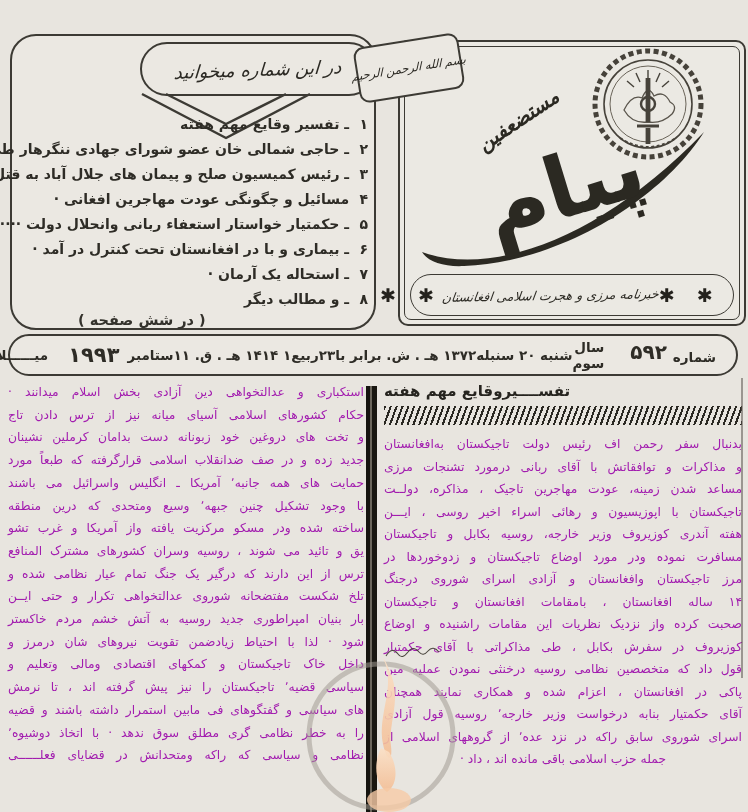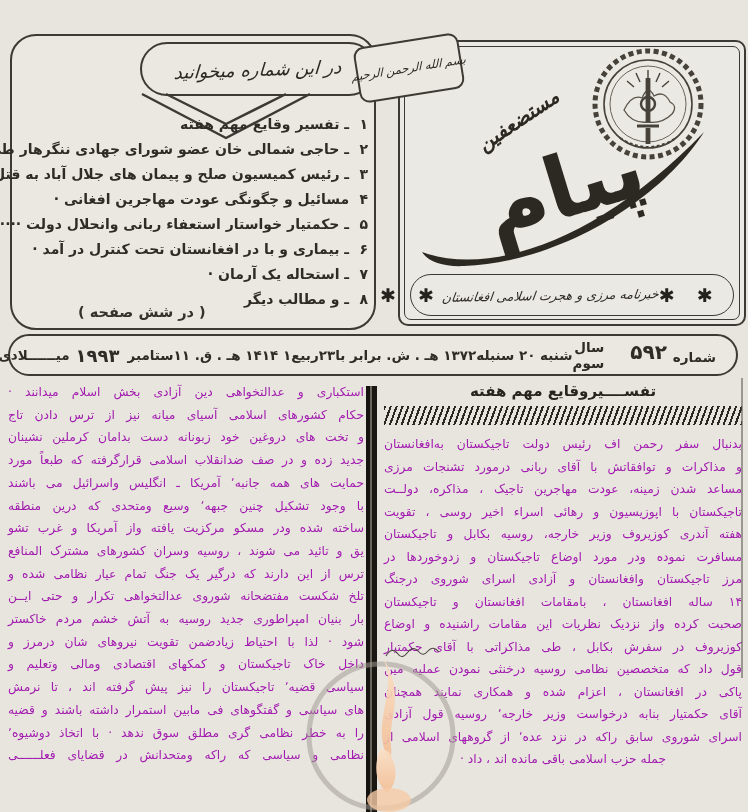--- a/index.html
+++ b/index.html
@@ -24,21 +24,21 @@
     transform:rotate(-2deg) skewX(-6deg);color:#2c2a24;white-space:nowrap;
   }
   .toc-arrow{position:absolute;top:54px;right:58px;}
   .toc-list{
     position:absolute;top:76px;right:6px;left:6px;
     font-size:14px;font-weight:bold;line-height:25px;color:#2e2c26;
   }
   .toc-item{white-space:nowrap;}
   .toc-num{display:inline-block;min-width:14px;}
   .toc-footer{
-    position:absolute;bottom:8px;left:66px;font-size:14.5px;font-weight:bold;
+    position:absolute;bottom:0;left:66px;font-size:14.5px;font-weight:bold;
   }
   
   .bismillah{
     position:absolute;left:356px;top:40px;width:102px;height:52px;z-index:6;
     border:2px solid #3c3a34;border-radius:10px;background:#ebe8e2;
     transform:rotate(-9deg);display:flex;align-items:center;justify-content:center;
   }
   .bismillah span{
     font-family:"DejaVu Serif", serif;font-style:italic;font-size:11.5px;
     transform:skewX(-8deg);white-space:nowrap;color:#2c2a24;
@@ -65,26 +65,26 @@
   .date-bar{
     position:absolute;left:8px;top:334px;width:730px;height:42px;
     border:2px solid #3c3a34;border-radius:22px;background:#ebe8e2;
     display:flex;align-items:center;padding:0 20px;box-sizing:border-box;
     font-size:13.5px;font-weight:bold;color:#2e2c26;
   }
   .issue-group{display:flex;align-items:baseline;gap:6px;}
   .issue-no{font-size:20px;transform:translateY(-3px);display:inline-block;}
   .year-label{margin-right:26px;}
   .date-main{margin-right:auto;margin-left:8px;white-space:nowrap;}
-  .date-greg{font-size:18px;margin-left:6px;}
+  .date-greg{font-size:21px;margin-left:20px;}
   
   .col-right{position:absolute;left:384px;top:382px;width:358px;}
   .col-left{position:absolute;left:8px;top:381px;width:356px;}
   .col-header{
-    text-align:center;font-size:15px;font-weight:bold;color:#26241f;
+    text-align:left;font-size:15px;font-weight:bold;color:#26241f;
     margin-bottom:6px;letter-spacing:.5px;
   }
   .stripe-band{
     height:19px;margin-bottom:8px;
     background:repeating-linear-gradient(110deg,#2a2822 0 2px,rgba(0,0,0,0) 2px 5.5px);
   }
   .line{
     font-size:12.3px;line-height:22.5px;white-space:nowrap;
     text-align:justify;text-align-last:justify;color:#a21caf;
   }
@@ -191,21 +191,21 @@
     <div class="col-header">تفســــیروقایع مهم هفته</div>
     <div class="stripe-band"></div>
     <div>
 
         <div class="line">بدنبال سفر رحمن اف رئیس دولت تاجیکستان به‌افغانستان</div>
 
         <div class="line">و مذاکرات و توافقاتش با آقای ربانی درمورد تشنجات مرزی</div>
 
         <div class="line">مساعد شدن زمینه، عودت مهاجرین تاجیک ، مذاکره، دولــت</div>
 
-        <div class="line">تاجیکستان با اپوزیسیون و رهائی اسراء اخیر روسی ، تقویت</div>
+        <div class="line">تاجیکستان با اپوزیسیون و رهائی اسراء اخیر روسی ، ایـــن</div>
 
         <div class="line">هفته آندری کوزیروف وزیر خارجه، روسیه بکابل و تاجیکستان</div>
 
         <div class="line">مسافرت نموده ودر مورد اوضاع تاجیکستان و زدوخوردها در</div>
 
         <div class="line">مرز تاجیکستان وافغانستان و آزادی اسرای شوروی درجنگ</div>
 
         <div class="line">۱۴ ساله افغانستان ، بامقامات افغانستان و تاجیکستان</div>
 
         <div class="line">صحبت کرده واز نزدیک نظریات این مقامات راشنیده و اوضاع</div>

